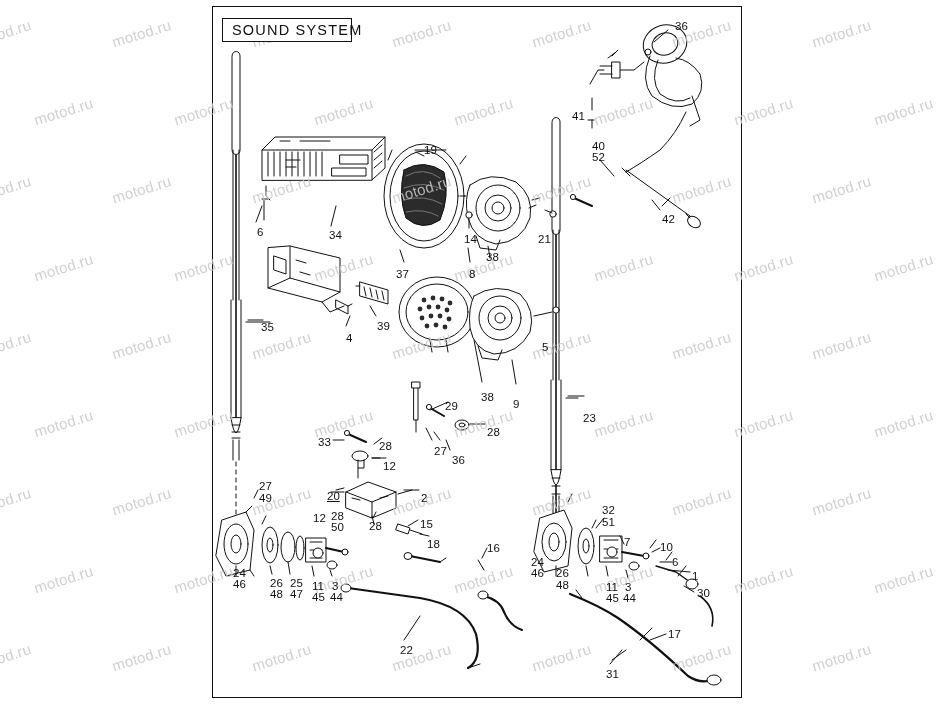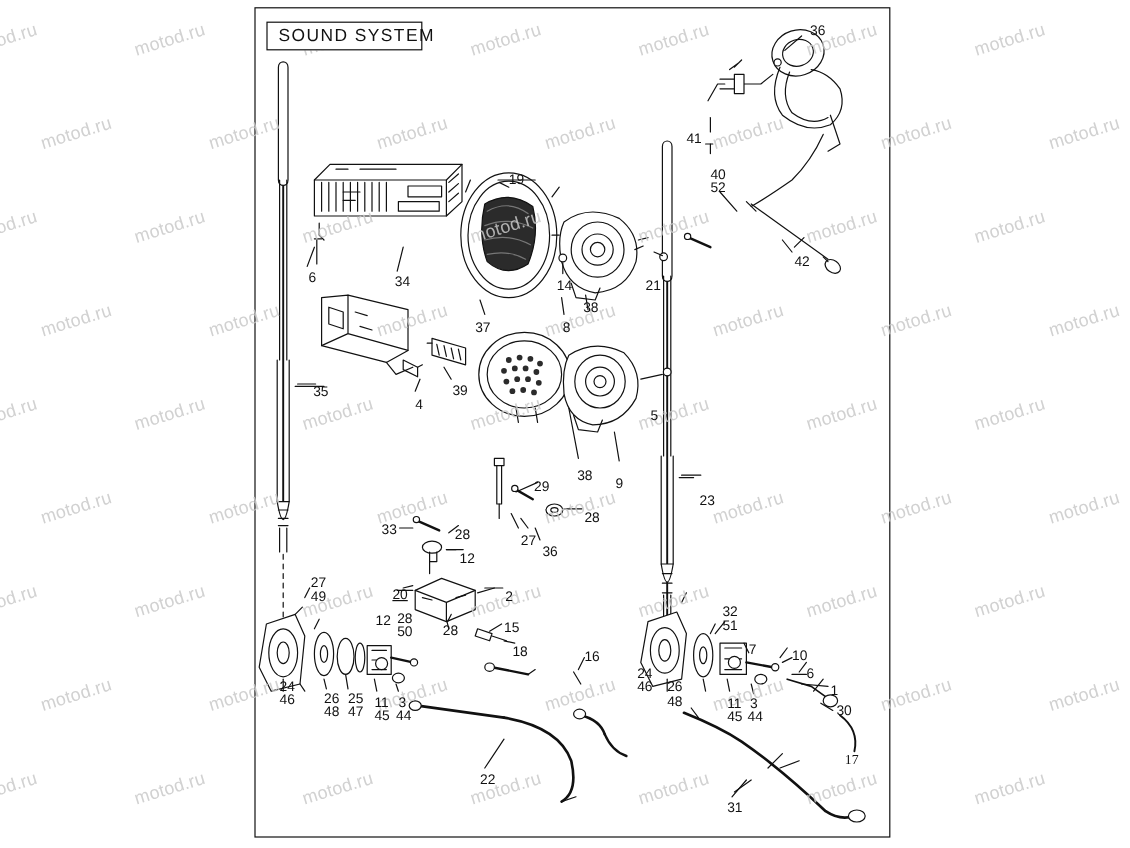--- a/index.html
+++ b/index.html
@@ -477,17 +477,17 @@
       <div class="lbl" style="left: 330px; top: 592px;">44</div>
       <div class="lbl" style="left: 531px; top: 557px;">24</div>
       <div class="lbl" style="left: 531px; top: 568px;">46</div>
       <div class="lbl" style="left: 556px; top: 568px;">26</div>
       <div class="lbl" style="left: 556px; top: 580px;">48</div>
       <div class="lbl" style="left: 606px; top: 582px;">11</div>
       <div class="lbl" style="left: 606px; top: 593px;">45</div>
       <div class="lbl" style="left: 625px; top: 582px;">3</div>
       <div class="lbl" style="left: 623px; top: 593px;">44</div>
       <div class="lbl" style="left: 400px; top: 645px;">22</div>
-      <div class="lbl" style="left: 704px; top: 629px; font-family: Liberation Serif, serif;">17</div>
+      <div class="lbl" style="left: 668px; top: 629px;">17</div>
       <div class="lbl" style="left: 606px; top: 669px;">31</div>
     </div>
 
 </div>
 
 </body></html>

